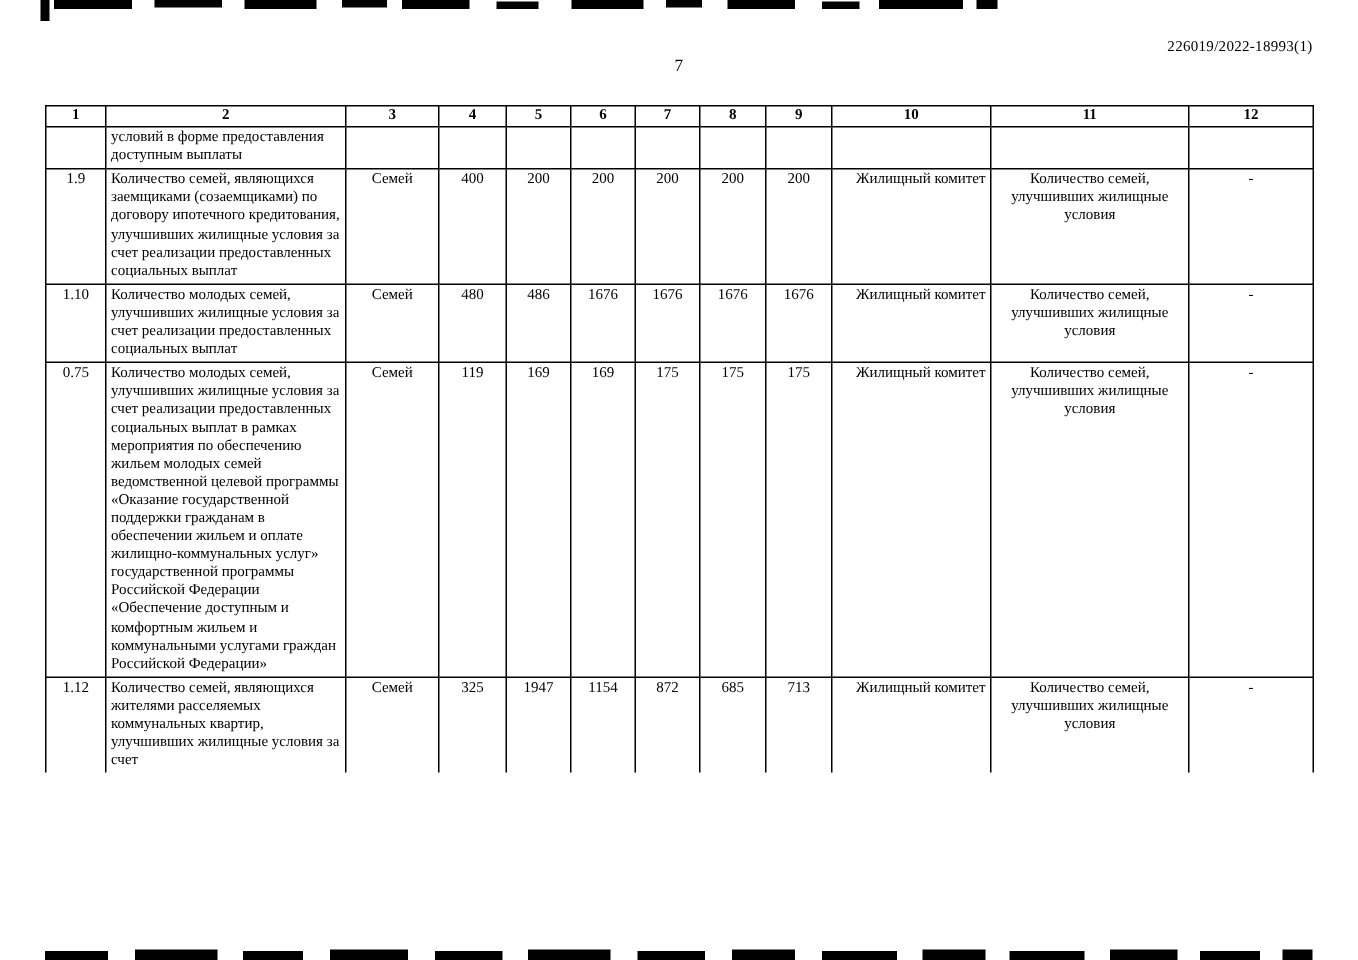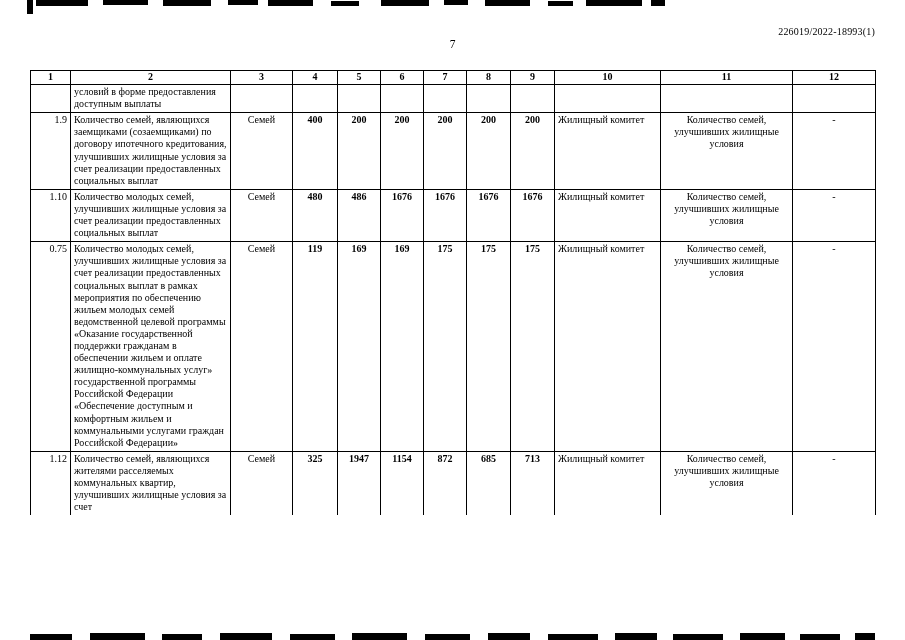--- a/index.html
+++ b/index.html
@@ -38,25 +38,25 @@
     line-height: 1.21;
     padding: 1px 3px 2px 3px;
     overflow: hidden;
     word-wrap: break-word;
   }
   table.main th {
     font-weight: bold;
     text-align: center;
     padding: 0 1px 1px 1px;
   }
-  td.c-num  { text-align: right; padding-left: 4px; }
+  td.c-num  { text-align: center; padding-left: 4px; }
   td.c-name { text-align: left; }
   td.c-unit { text-align: center; margin-left: 12px; }
-  td.c-val  { text-align: center; font-weight: bold; }
-  td.c-comm { text-align: left; }
+  td.c-val  { text-align: center; font-weight: normal; }
+  td.c-comm { text-align: right; }
   td.c-ind  { text-align: center; margin-left: 25px; }
   td.c-dash { text-align: center; }
   tr.cut td { border-bottom: none; }
   .art {
     position: absolute;
     background: #000;
   }
 </style>
 </head>
 <body>

